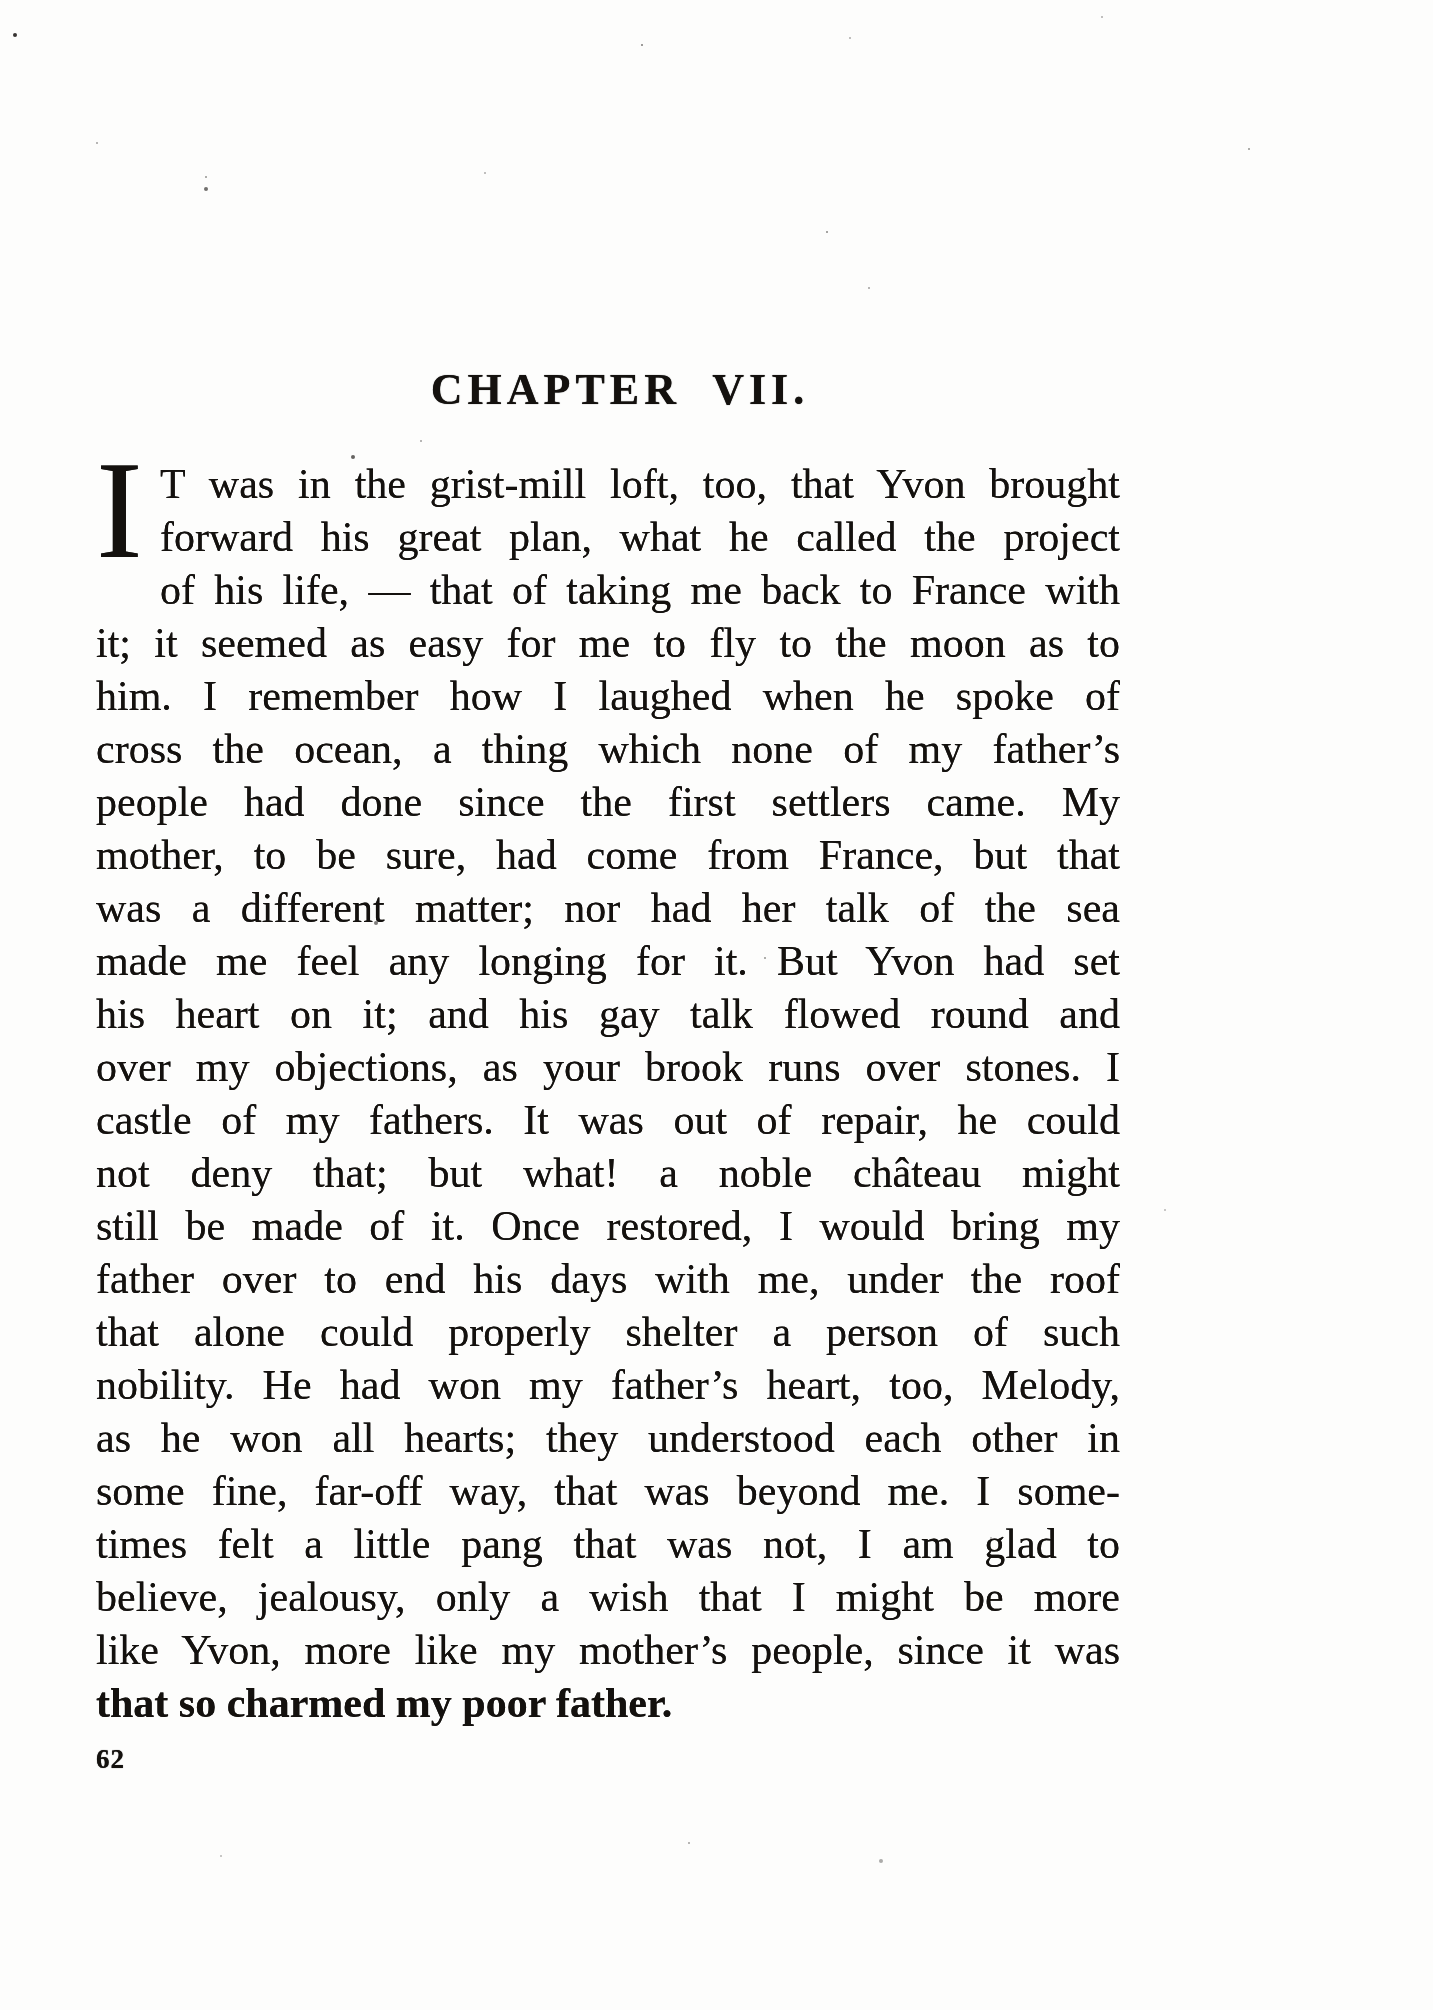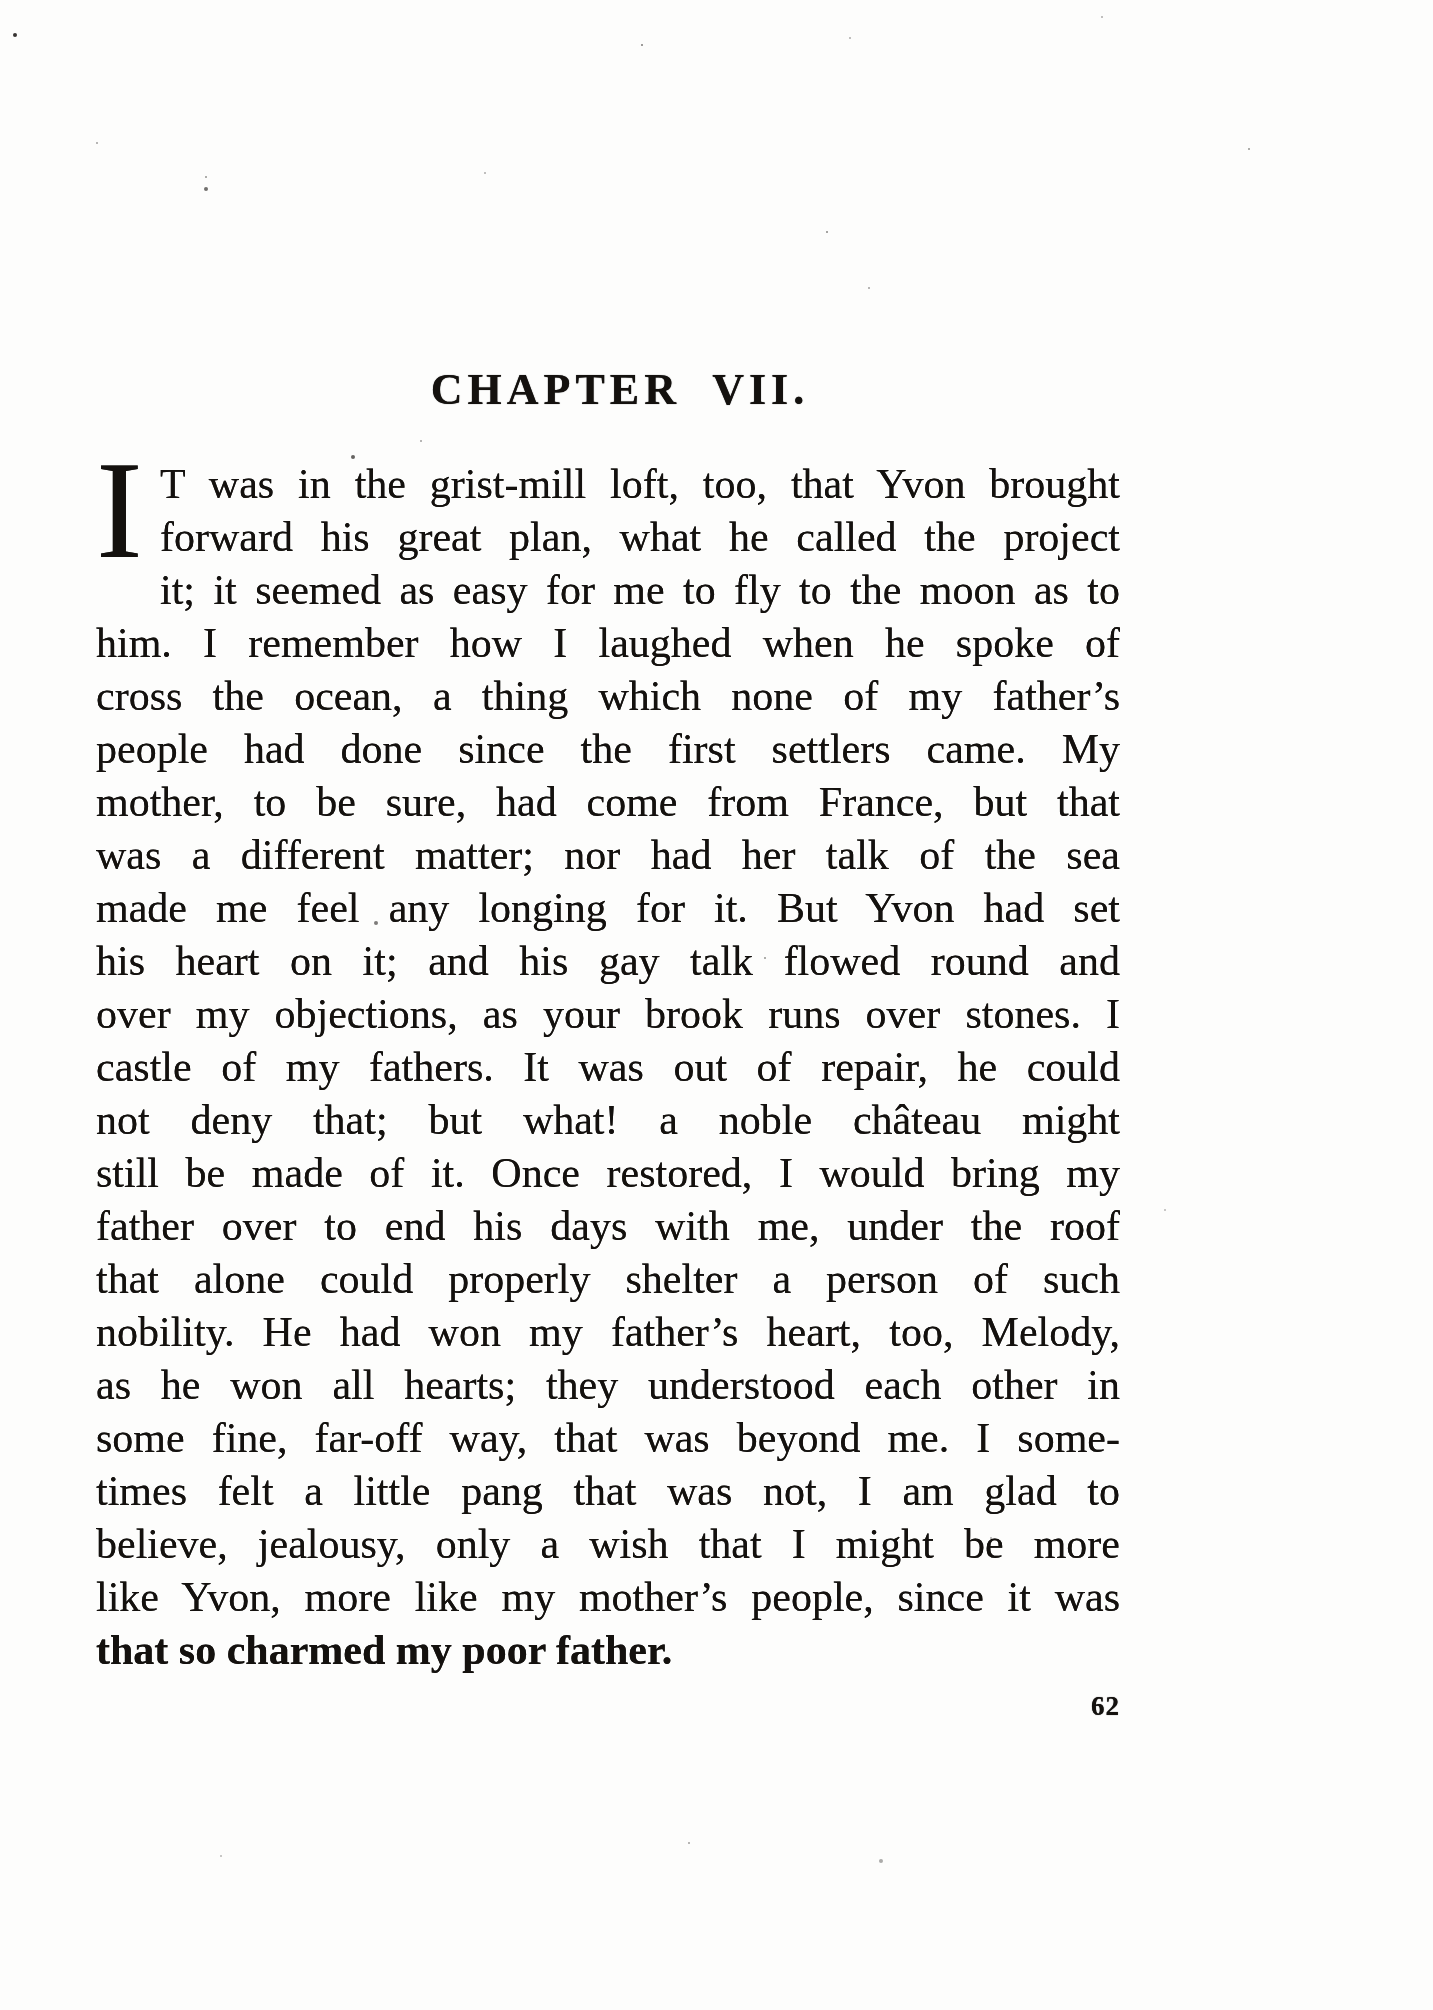--- a/index.html
+++ b/index.html
@@ -81,39 +81,40 @@
     text-align: justify;
     text-align-last: justify;
     white-space: normal;
   }
   .line.last {
     text-align-last: left;
     font-weight: bold;
   }
   .pagenum {
     margin-top: 14px;
-    text-align: right;
+    text-align: left;
     font-size: 27px;
     font-weight: 700;
     letter-spacing: 1px;
     text-shadow: 0 0 0.8px rgba(0,0,0,0.9);
   }
 </style>
 </head>
 <body>
 
 <div class="page">
   <div class="specks"></div>
   <div class="text-block">
     <h1 class="heading">CHAPTER VII.</h1>
     <div class="body-text">
       <span class="dropcap">I</span>
       <div>
           <div class="line">T was in the grist-mill loft, too, that Yvon brought</div>
           <div class="line">forward his great plan, what he called the project</div>
+          <div class="line">of his life, — that of taking me back to France with</div>
           <div class="line">it; it seemed as easy for me to fly to the moon as to</div>
           <div class="line">him. I remember how I laughed when he spoke of</div>
           <div class="line">cross the ocean, a thing which none of my father’s</div>
           <div class="line">people had done since the first settlers came. My</div>
           <div class="line">mother, to be sure, had come from France, but that</div>
           <div class="line">was a different matter; nor had her talk of the sea</div>
           <div class="line">made me feel any longing for it. But Yvon had set</div>
           <div class="line">his heart on it; and his gay talk flowed round and</div>
           <div class="line">over my objections, as your brook runs over stones. I</div>
           <div class="line">castle of my fathers. It was out of repair, he could</div>

